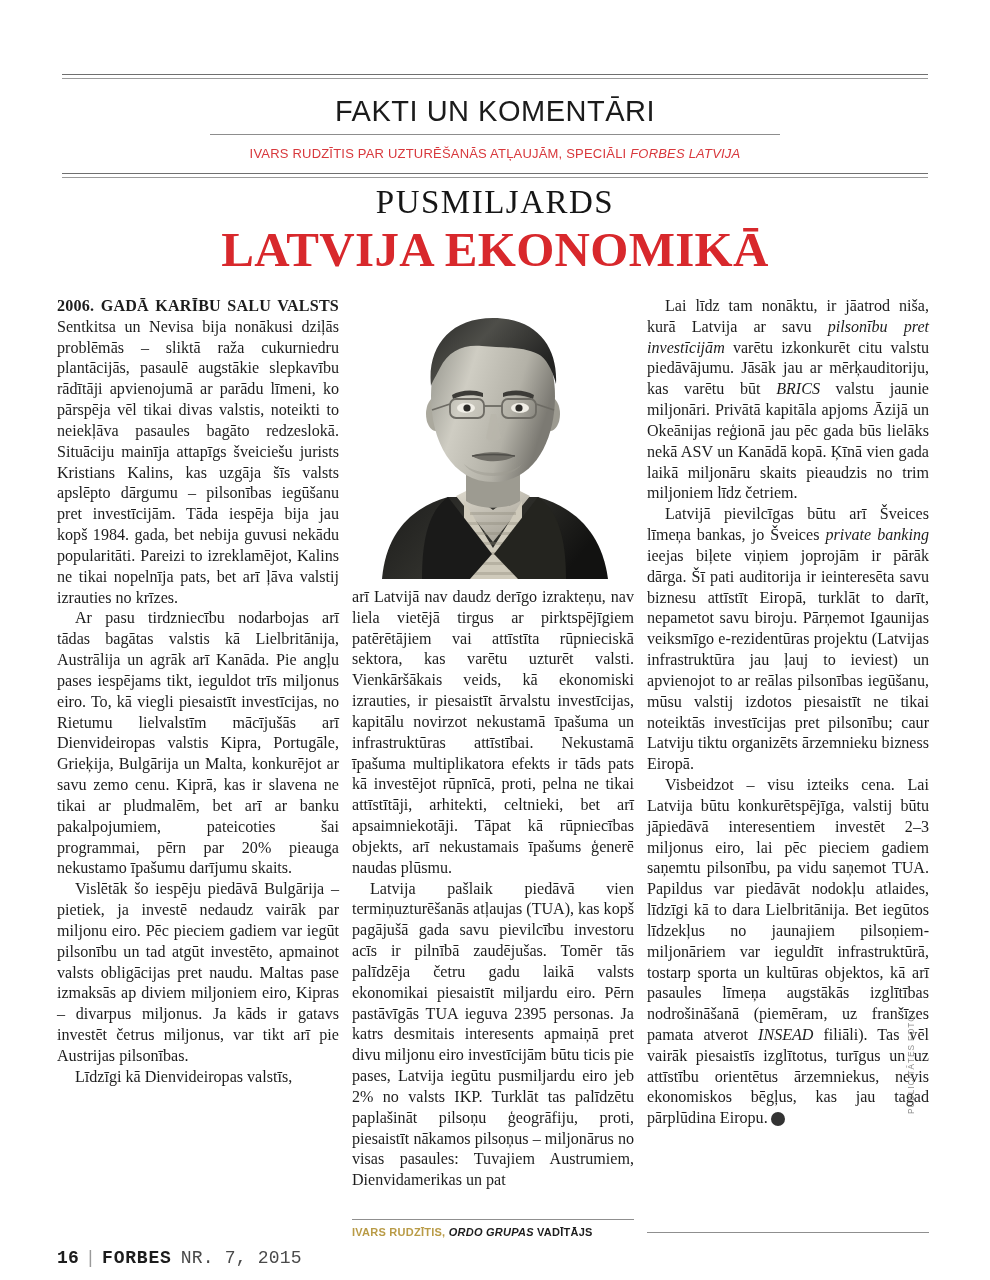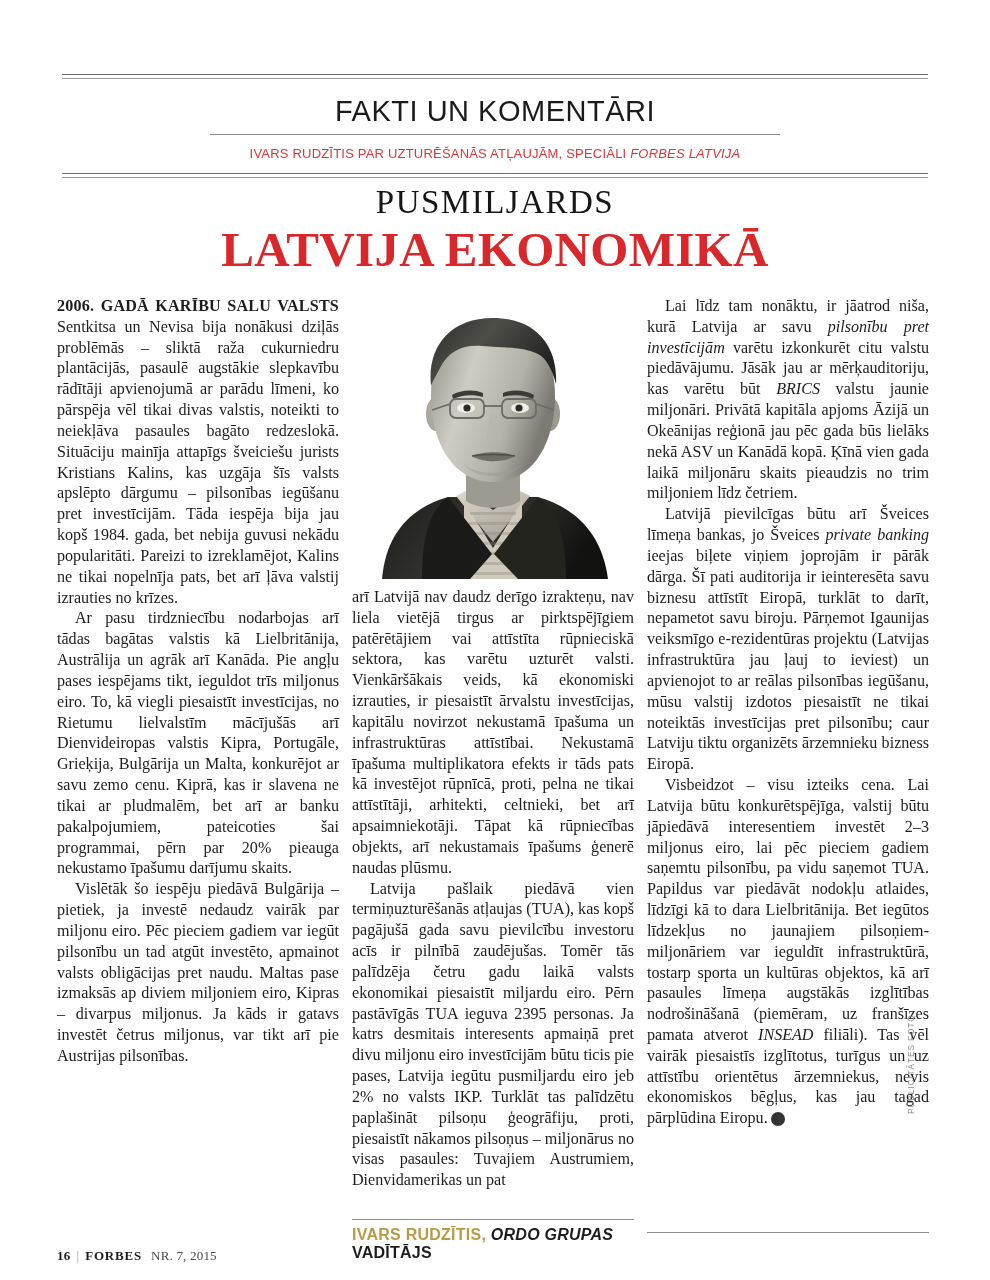--- a/index.html
+++ b/index.html
@@ -138,40 +138,40 @@
     left: 352px;
     top: 1195px;
     width: 282px;
   }
   .byline-rule {
     border-top: 1px solid #8f8f8f;
     margin-bottom: 6px;
   }
   .byline-text {
     font-family: "Liberation Sans", sans-serif;
-    font-size: 16px;
+    font-size: 11px;
     letter-spacing: 0.25px;
     color: #b99b46;
     font-weight: 700;
   }
   .byline-text .ordo {
     font-style: italic;
     color: #1d1d1d;
   }
   .byline-text .vad {
     color: #1d1d1d;
   }
 
   
   .footer {
     position: absolute;
     left: 57px;
     top: 1224px;
-    font-family: Liberation Serif, serif;
-    font-size: 13px;
+    font-family: Liberation Mono, monospace;
+    font-size: 18px;
     color: #1d1d1d;
     letter-spacing: 0.2px;
     white-space: nowrap;
   }
   .footer .pg { font-weight: 700; }
   .footer .sep { color: #9a9a9a; margin: 0 6px; }
   .footer .brand { font-weight: 700; letter-spacing: 0.8px; }
   .footer .issue { margin-left: 9px; color: #4a4a4a; }
 
   
@@ -307,20 +307,21 @@
       <path d="M120 160 C132 158 151 158 163 160" stroke="#4f4e49" stroke-width="1.4" fill="none"></path>
 
       <path d="M112 168 C124 180 158 180 170 168 C160 184 122 184 112 168 Z" fill="#9e9c92" opacity="0.5"></path>
     </svg>
   </div>
 
   <div class="col" id="col1">
     <p class="first"><span class="lead">2006. GADĀ KARĪBU SALU VALSTS</span><span> Sentkitsa un Nevisa  bija nonākusi dziļās problēmās – sliktā raža cukurniedru plantācijās, pasaulē augstākie slepkavību rādītāji apvienojumā ar parādu līmeni, ko pārspēja vēl tikai divas valstis, noteikti to neiekļāva pasaules bagāto redzeslokā. Situāciju mainīja attapīgs šveiciešu jurists Kristians Kalins, kas uzgāja šīs valsts apslēpto dārgumu – pilsonības iegūšanu pret investīcijām. Tāda iespēja bija jau kopš 1984. gada, bet nebija guvusi nekādu popularitāti. Pareizi to izreklamējot, Kalins ne tikai nopelnīja pats, bet arī ļāva valstij izrauties no krīzes.</span></p>
     <p>Ar pasu tirdzniecību nodarbojas arī tādas bagātas valstis kā Lielbritānija, Austrālija un agrāk arī Kanāda. Pie angļu pases iespējams tikt, ieguldot trīs miljonus eiro. To, kā viegli piesaistīt investīcijas, no Rietumu lielvalstīm mācījušās arī Dienvideiropas valstis Kipra, Portugāle, Grieķija, Bulgārija un Malta, konkurējot ar savu zemo cenu. Kiprā, kas ir slavena ne tikai ar pludmalēm, bet arī ar banku pakalpojumiem, pateicoties šai programmai, pērn par 20% pieauga nekustamo īpašumu darījumu skaits.</p>
     <p>Vislētāk šo iespēju piedāvā Bulgārija – pietiek, ja investē nedaudz vairāk par miljonu eiro. Pēc pieciem gadiem var iegūt pilsonību un tad atgūt investēto, apmainot valsts obligācijas pret naudu. Maltas pase izmaksās ap diviem miljoniem eiro, Kipras – divarpus miljonus. Ja kāds ir gatavs investēt četrus miljonus, var tikt arī pie Austrijas pilsonības.</p>
+    <p>Līdzīgi kā Dienvideiropas valstīs,</p>
   </div>
 
   <div class="col" id="col2">
     <p class="first">arī Latvijā nav daudz derīgo izrakteņu, nav liela vietējā tirgus ar pirktspējīgiem patērētājiem vai attīstīta rūpnieciskā sektora, kas varētu uzturēt valsti. Vienkāršākais veids, kā ekonomiski izrauties, ir piesaistīt ārvalstu investīcijas, kapitālu novirzot nekustamā īpašuma un infrastruktūras attīstībai. Nekustamā īpašuma multiplikatora efekts ir tāds pats kā investējot rūpnīcā, proti, pelna ne tikai attīstītāji, arhitekti, celtnieki, bet arī apsaimniekotāji. Tāpat kā rūpniecības objekts, arī nekustamais īpašums ģenerē naudas plūsmu.</p>
     <p>Latvija pašlaik piedāvā vien termiņuzturēšanās atļaujas (TUA), kas kopš pagājušā gada savu pievilcību investoru acīs ir pilnībā zaudējušas. Tomēr tās palīdzēja četru gadu laikā valsts ekonomikai piesaistīt miljardu eiro. Pērn pastāvīgās TUA ieguva 2395 personas. Ja katrs desmitais interesents apmaiņā pret divu miljonu eiro investīcijām būtu ticis pie pases, Latvija iegūtu pusmiljardu eiro jeb 2% no valsts IKP. Turklāt tas palīdzētu paplašināt pilsoņu ģeogrāfiju, proti, piesaistīt nākamos pilsoņus – miljonārus no visas pasaules: Tuvajiem Austrumiem, Dienvidamerikas un pat</p>
   </div>
 
   <div class="col" id="col3">
     <p><span>Lai līdz tam nonāktu, ir jāatrod niša, kurā Latvija ar savu </span><em>pilsonību pret investīcijām</em><span> varētu izkonkurēt citu valstu piedāvājumu. Jāsāk jau ar mērķauditoriju, kas varētu būt </span><em>BRICS</em><span> valstu jaunie miljonāri. Privātā kapitāla apjoms Āzijā un Okeānijas reģionā jau pēc gada būs lielāks nekā ASV un Kanādā kopā. Ķīnā vien gada laikā miljonāru skaits pieaudzis no trim miljoniem līdz četriem.</span></p>
     <p><span>Latvijā pievilcīgas būtu arī Šveices līmeņa bankas, jo Šveices </span><em>private banking</em><span> ieejas biļete viņiem joprojām ir pārāk dārga. Šī pati auditorija ir ieinteresēta savu biznesu attīstīt Eiropā, turklāt to darīt, nepametot savu biroju. Pārņemot Igaunijas veiksmīgo e-rezidentūras projektu (Latvijas infrastruktūra jau ļauj to ieviest) un apvienojot to ar reālas pilsonības iegūšanu, mūsu valstij izdotos piesaistīt ne tikai noteiktās investīcijas pret pilsonību; caur Latviju tiktu organizēts ārzemnieku bizness Eiropā.</span></p>

